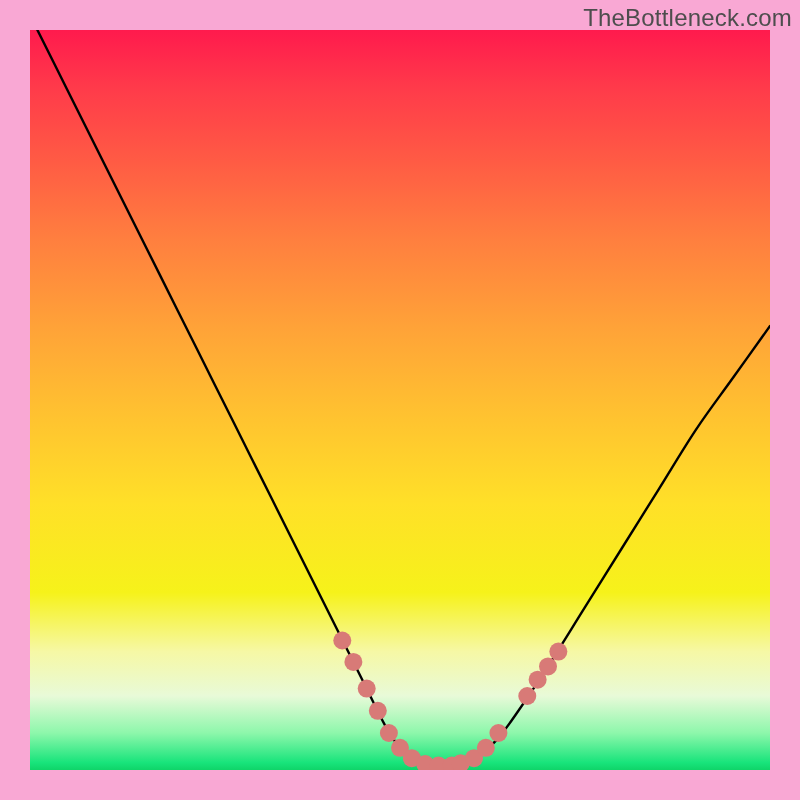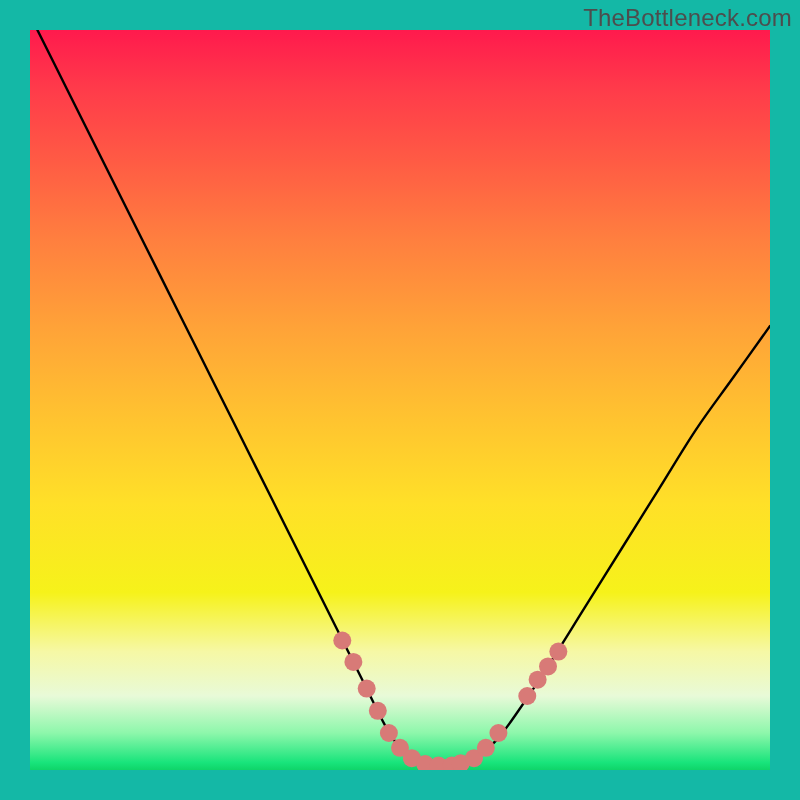--- a/index.html
+++ b/index.html
@@ -8,21 +8,21 @@
     width: 800px;
     height: 800px;
     overflow: hidden;
     background: #000;
     font-family: Arial, Helvetica, sans-serif;
   }
   .frame {
     position: relative;
     width: 800px;
     height: 800px;
-    background: #14b8a6;
+    background: #f9a8d4;
   }
   .plot {
     position: absolute;
     left: 30px;
     top: 30px;
     width: 740px;
     height: 740px;
     background: linear-gradient(to bottom,
       #ff1a4d 0%,
       #ff3b4a 8%,

